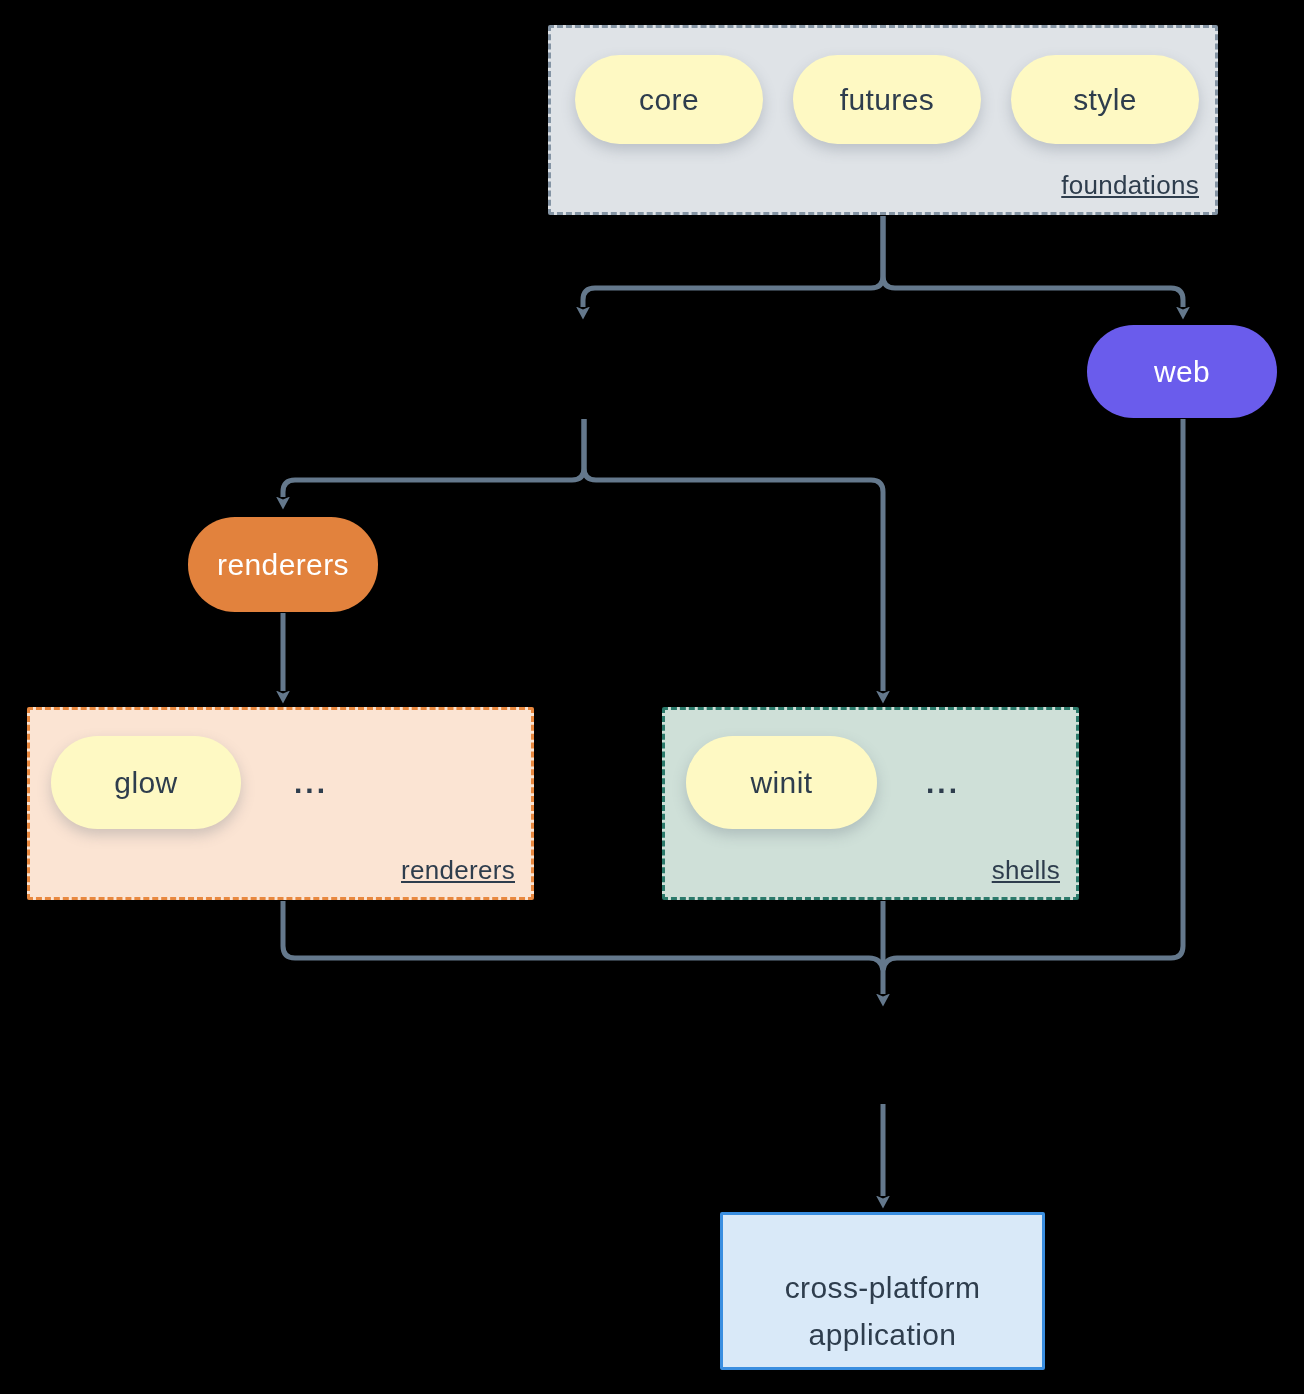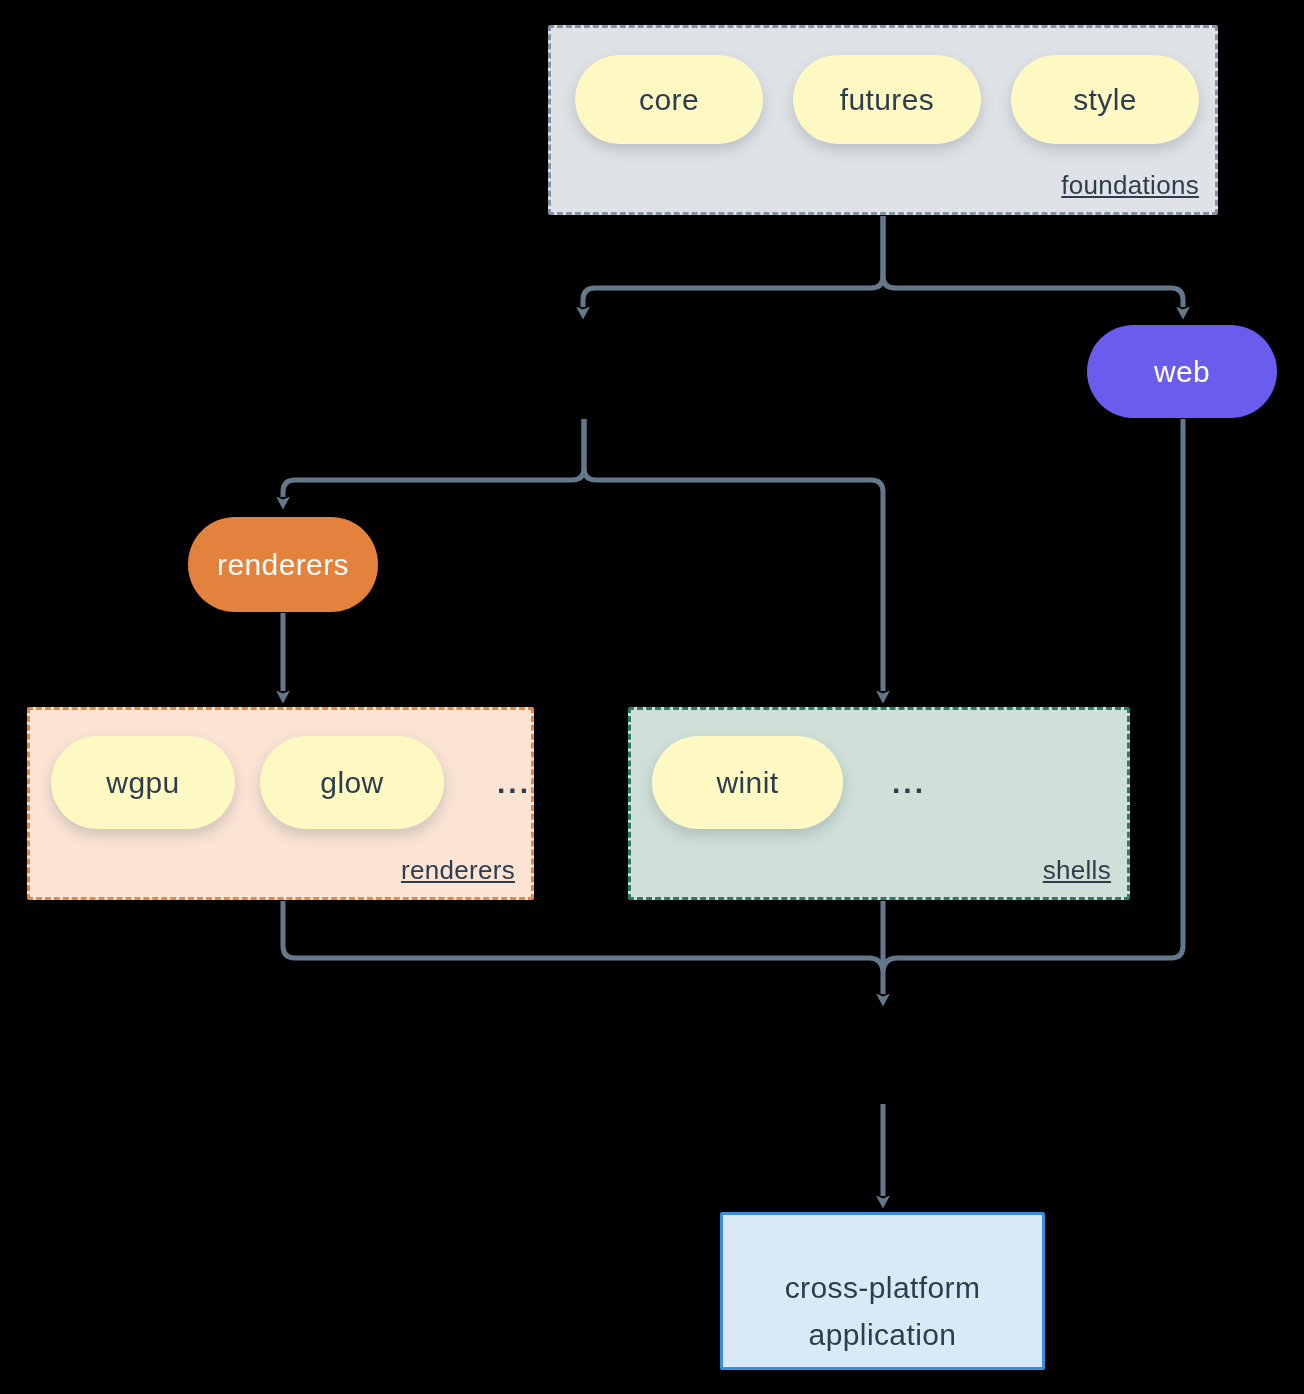--- a/index.html
+++ b/index.html
@@ -79,21 +79,21 @@
   
   #g-renderers {
     left: 27px; top: 707px; width: 507px; height: 193px;
     background: #fbe4d3; border-color: #e8883f;
   }
   #g-renderers .pill-row { padding: 26px 0 0 21px; gap: 25px; }
   #g-renderers .pill { width: 190px; height: 93px; }
   #g-renderers .ellipsis { margin-left: 28px; }
   
   #g-shells {
-    left: 628px; top: 707px; width: 502px; height: 193px;
+    left: 662px; top: 707px; width: 417px; height: 193px;
     background: #cfe0d8; border-color: #2c7a6b;
   }
   #g-shells .pill-row { padding: 26px 0 0 21px; gap: 23px; }
   #g-shells .pill { width: 191px; height: 93px; }
   #g-shells .ellipsis { margin-left: 26px; }
   
   #n-native   { left: 488px;  top: 325px;  width: 192px; height: 93px; background: #6a5cec; }
   #n-web      { left: 1087px; top: 325px;  width: 190px; height: 93px; background: #6a5cec; }
   #n-graphics { left: 188px;  top: 517px;  width: 190px; height: 95px; background: #e2823d; }
   #n-iced     { left: 788px;  top: 1010px; width: 192px; height: 93px; background: #2f8dda; }
@@ -151,21 +151,20 @@
     </div>
     <span class="group-label">foundations</span>
   </div>
 
   <div class="node" id="n-web">web</div>
 
   <div class="node" id="n-graphics">renderers</div>
 
   <div id="g-renderers" class="group-box">
     <div class="pill-row">
-      <div class="pill white">wgpu</div>
       <div class="pill white">glow</div>
       <span class="ellipsis">...</span>
     </div>
     <span class="group-label">renderers</span>
   </div>
 
   <div id="g-shells" class="group-box">
     <div class="pill-row">
       <div class="pill white">winit</div>
       <span class="ellipsis">...</span>

